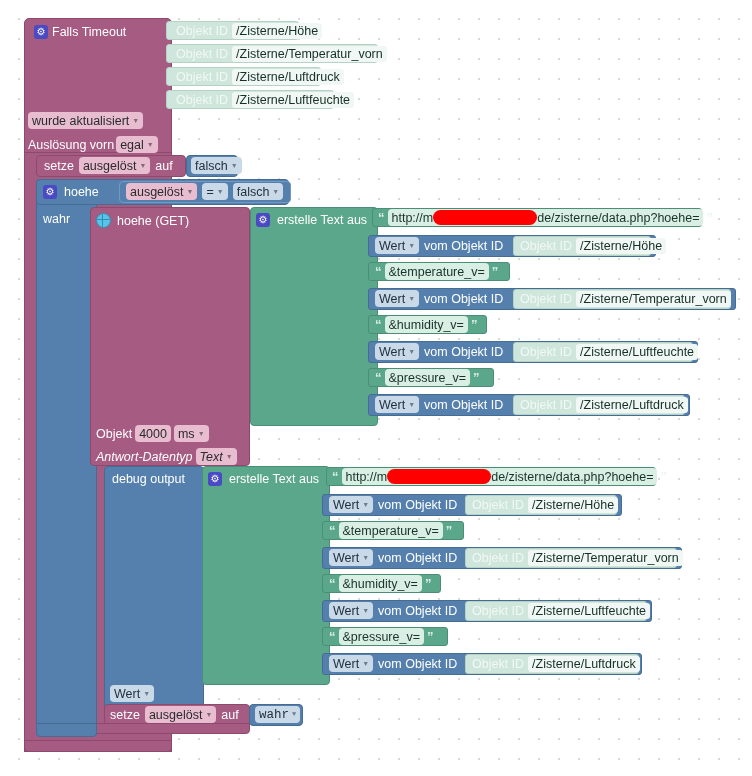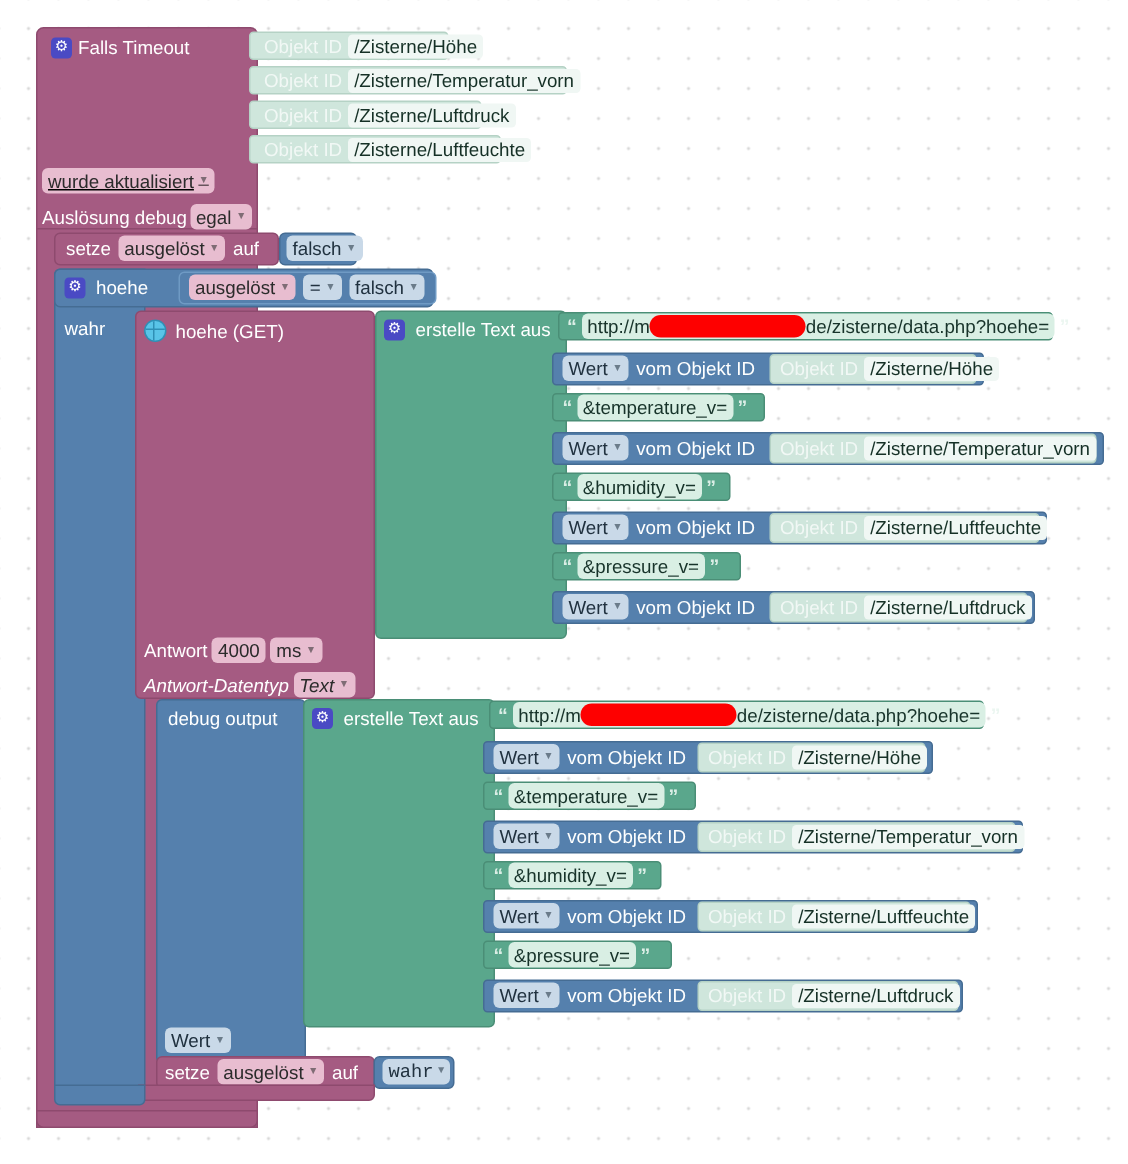--- a/index.html
+++ b/index.html
@@ -77,29 +77,29 @@
   <span class="lblmuted">Objekt ID</span>
   <span class="fieldlt">/Zisterne/Luftdruck</span>
 </div>
 
 <div class="blk lgreen" style="left:166px;top:90px;width:168px;height:19px;border-radius:3px;"></div>
 <div class="row" style="left:176px;top:91px;">
   <span class="lblmuted">Objekt ID</span>
   <span class="fieldlt">/Zisterne/Luftfeuchte</span>
 </div>
 
-<div class="row" style="left:28px;top:112px;text-decoration:underline;">
+<div class="row" style="left:28px;top:112px;">
   <span class="fieldpink">
     <span>wurde aktualisiert</span>
     <span class="caret">▼</span>
   </span>
 </div>
 
 <div class="row" style="left:28px;top:136px;gap:2px;">
-  <span class="lbl">Auslösung debug</span>
+  <span class="lbl">Auslösung vorn</span>
   <span class="fieldpink">
     <span>egal</span>
     <span class="caret">▼</span>
   </span>
 </div>
 
 <div class="blk pink" style="left:36px;top:155px;width:150px;height:22px;border-radius:4px;"></div>
 <div class="row" style="left:44px;top:157px;gap:5px;">
   <span class="lbl">setze</span>
   <span class="fieldpink">
@@ -141,21 +141,21 @@
 <div class="row" style="left:43px;top:210px;">
   <span class="lbl">wahr</span>
 </div>
 
 <div class="blk pink" style="left:90px;top:207px;width:160px;height:259px;border-radius:4px;"></div>
 <div class="row" style="left:96px;top:212px;gap:6px;">
   <span class="globe"></span>
   <span class="lbl">hoehe (GET)</span>
 </div>
 <div class="row" style="left:96px;top:425px;gap:3px;">
-  <span class="lbl">Antwort</span>
+  <span class="lbl">Objekt</span>
   <span class="fieldpink">4000</span>
   <span class="fieldpink">
     <span>ms</span>
     <span class="caret">▼</span>
   </span>
 </div>
 <div class="row" style="left:96px;top:448px;gap:3px;font-style:italic;">
   <span class="lbl">Antwort-Datentyp</span>
   <span class="fieldpink">
     <span>Text</span>

